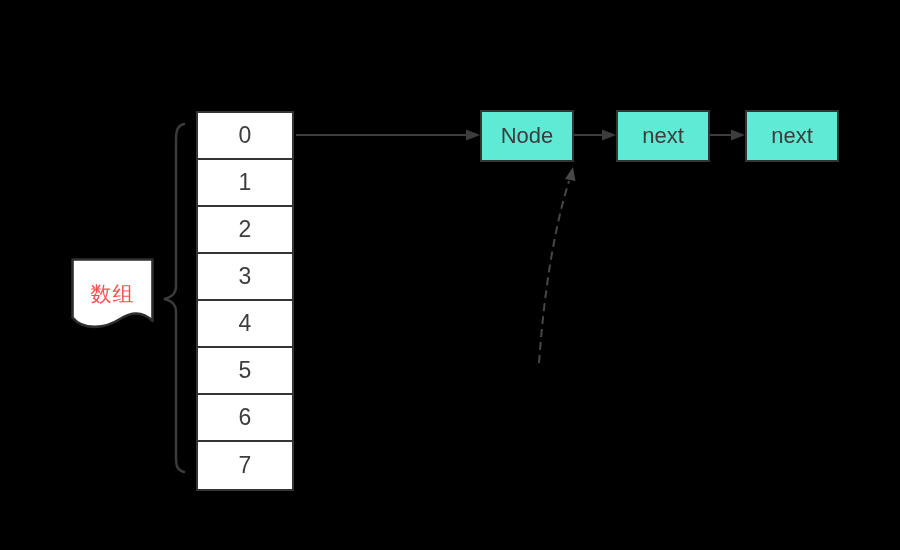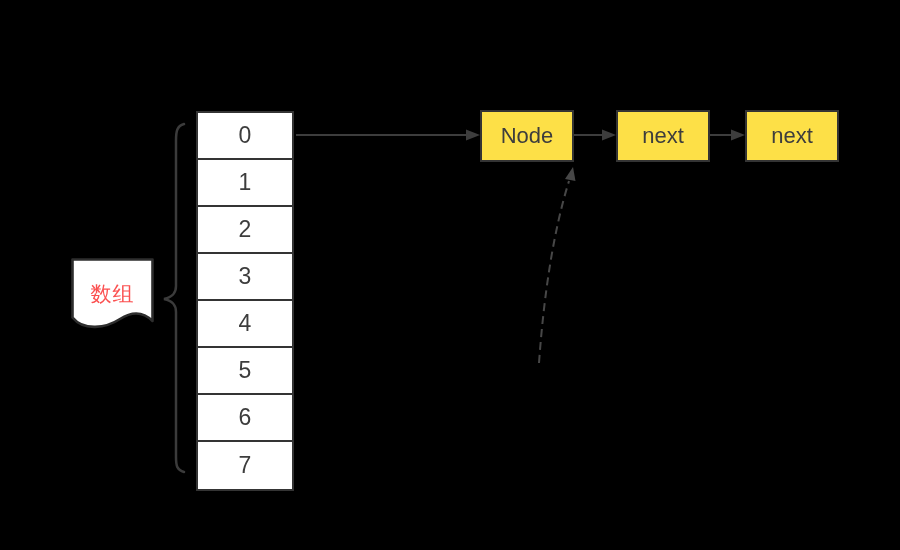--- a/index.html
+++ b/index.html
@@ -44,21 +44,21 @@
   }
   .array-cell:last-child { border-bottom: none; }
   
   .node-box {
     position: absolute;
     top: 110px;
     width: 94px;
     height: 52px;
     box-sizing: border-box;
     border: 2px solid #343434;
-    background: #fde047;
+    background: #5eead4;
     display: flex;
     align-items: center;
     justify-content: center;
     font-size: 22px;
     color: #3d3d3d;
   }
   .node-box.pos-0 { left: 480px; }
   .node-box.pos-1 { left: 616px; }
   .node-box.pos-2 { left: 745px; }
   

